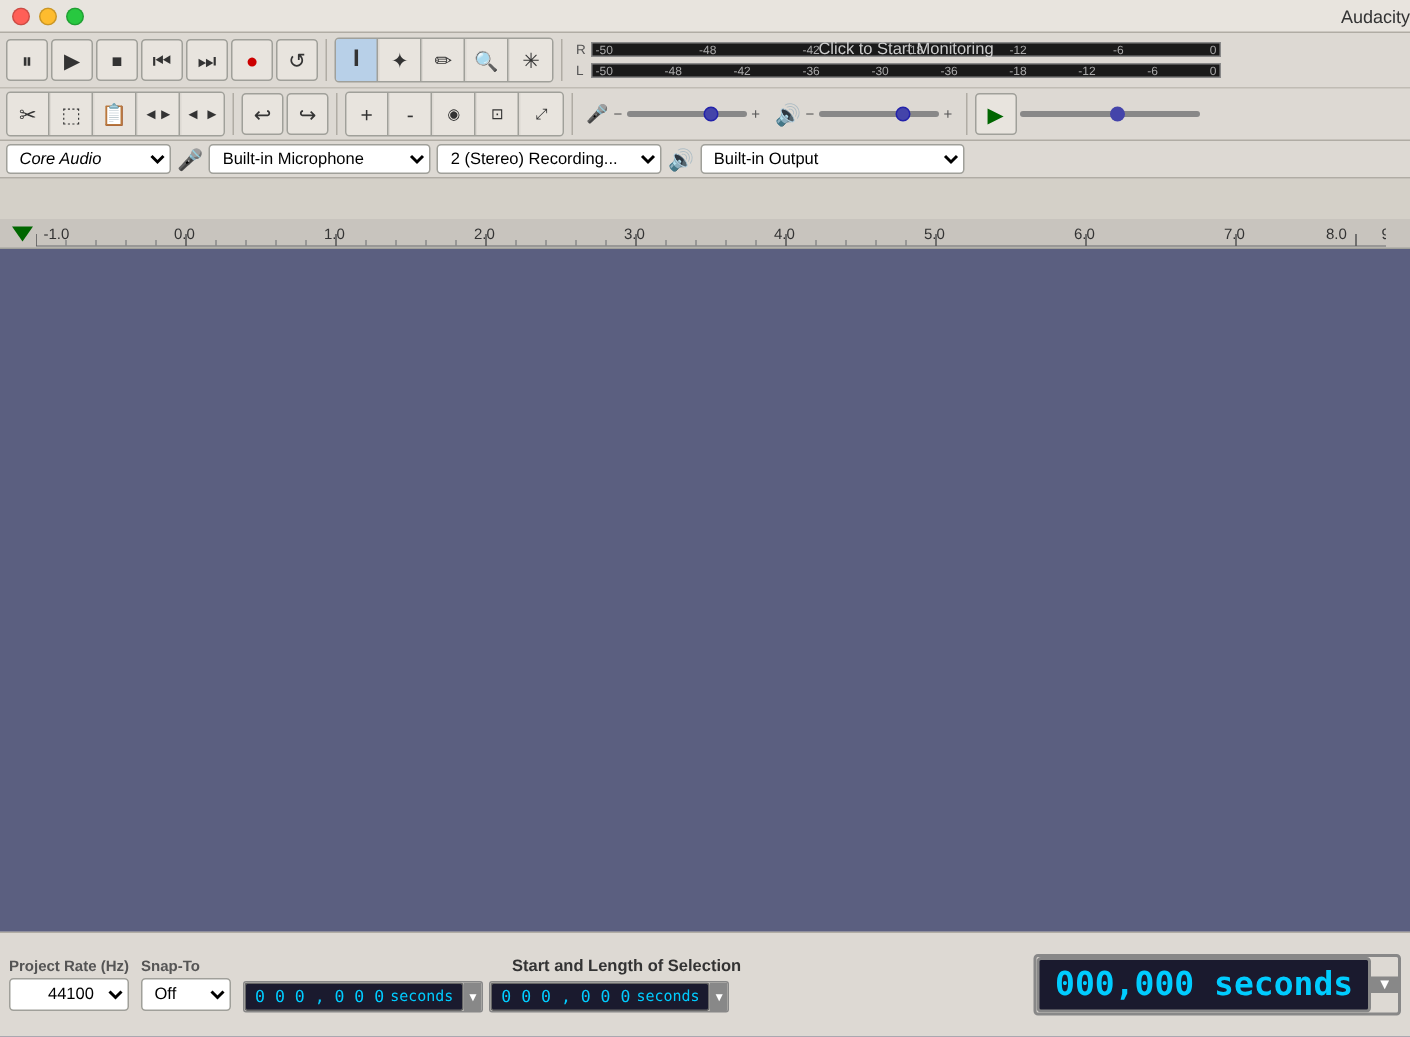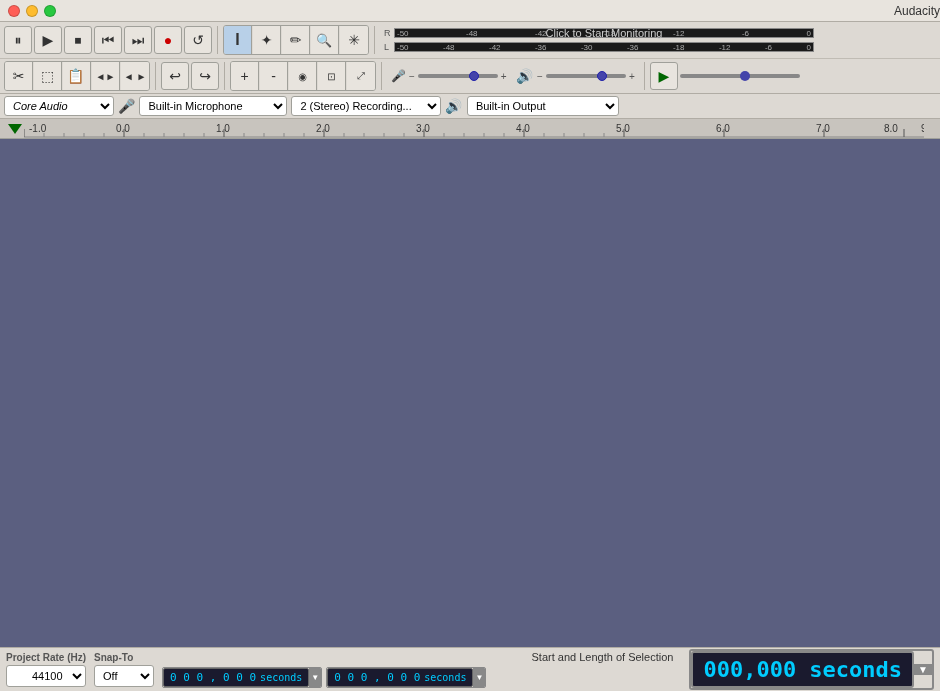--- a/index.html
+++ b/index.html
@@ -181,20 +181,21 @@
 
     
     .timeline-ruler {
       height: 20px;
       background: #c8c4be;
       border-bottom: 1px solid #a0a09a;
       display: flex;
       align-items: center;
       position: relative;
       flex-shrink: 0;
+      margin-top: 27px;
     }
     .ruler-triangle {
       width: 0;
       height: 0;
       border-left: 7px solid transparent;
       border-right: 7px solid transparent;
       border-top: 10px solid #006600;
       margin-left: 8px;
       flex-shrink: 0;
     }
@@ -208,21 +209,21 @@
     
     .track-area {
       flex: 1;
       background: #5b5f80;
       overflow: hidden;
       position: relative;
     }
 
     
     .status-bar {
-      height: 44px;
+      height: 70px;
       background: #ddd9d3;
       border-top: 1px solid #b0aca4;
       display: flex;
       align-items: center;
       padding: 4px 6px;
       gap: 8px;
       flex-shrink: 0;
     }
 
     .status-section {
@@ -240,22 +241,22 @@
       border: 1px solid #a0a09a;
       border-radius: 3px;
       background: white;
       font-size: 11px;
       padding: 0 4px;
     }
 
     .selection-label {
       font-size: 11px;
       color: #333;
-      font-weight: normal;
-      text-align: right;
+      font-weight: bold;
+      text-align: center;
       margin-bottom: 2px;
     }
 
     .selection-fields {
       display: flex;
       gap: 4px;
     }
 
     .time-display {
       background: #1a1a2e;
@@ -458,21 +459,21 @@
       <option>Core Audio</option>
     </select>
     <span style="font-size:14px; color:#555;">🎤</span>
     <select class="device-select" style="width:148px;">
       <option>Built-in Microphone</option>
     </select>
     <select class="device-select" style="width:150px;">
       <option>2 (Stereo) Recording...</option>
     </select>
     <span style="font-size:14px; color:#555;">🔊</span>
-    <select class="device-select" style="width:152px;">
+    <select class="device-select" style="width:176px;">
       <option>Built-in Output</option>
     </select>
   </div>
 </div>
 
 <div class="timeline-ruler">
   <div class="ruler-triangle"></div>
   <div class="ruler-ticks">
     <div style="display:flex; align-items:center; height:100%; padding-left:2px;">
       <svg width="900" height="20">

